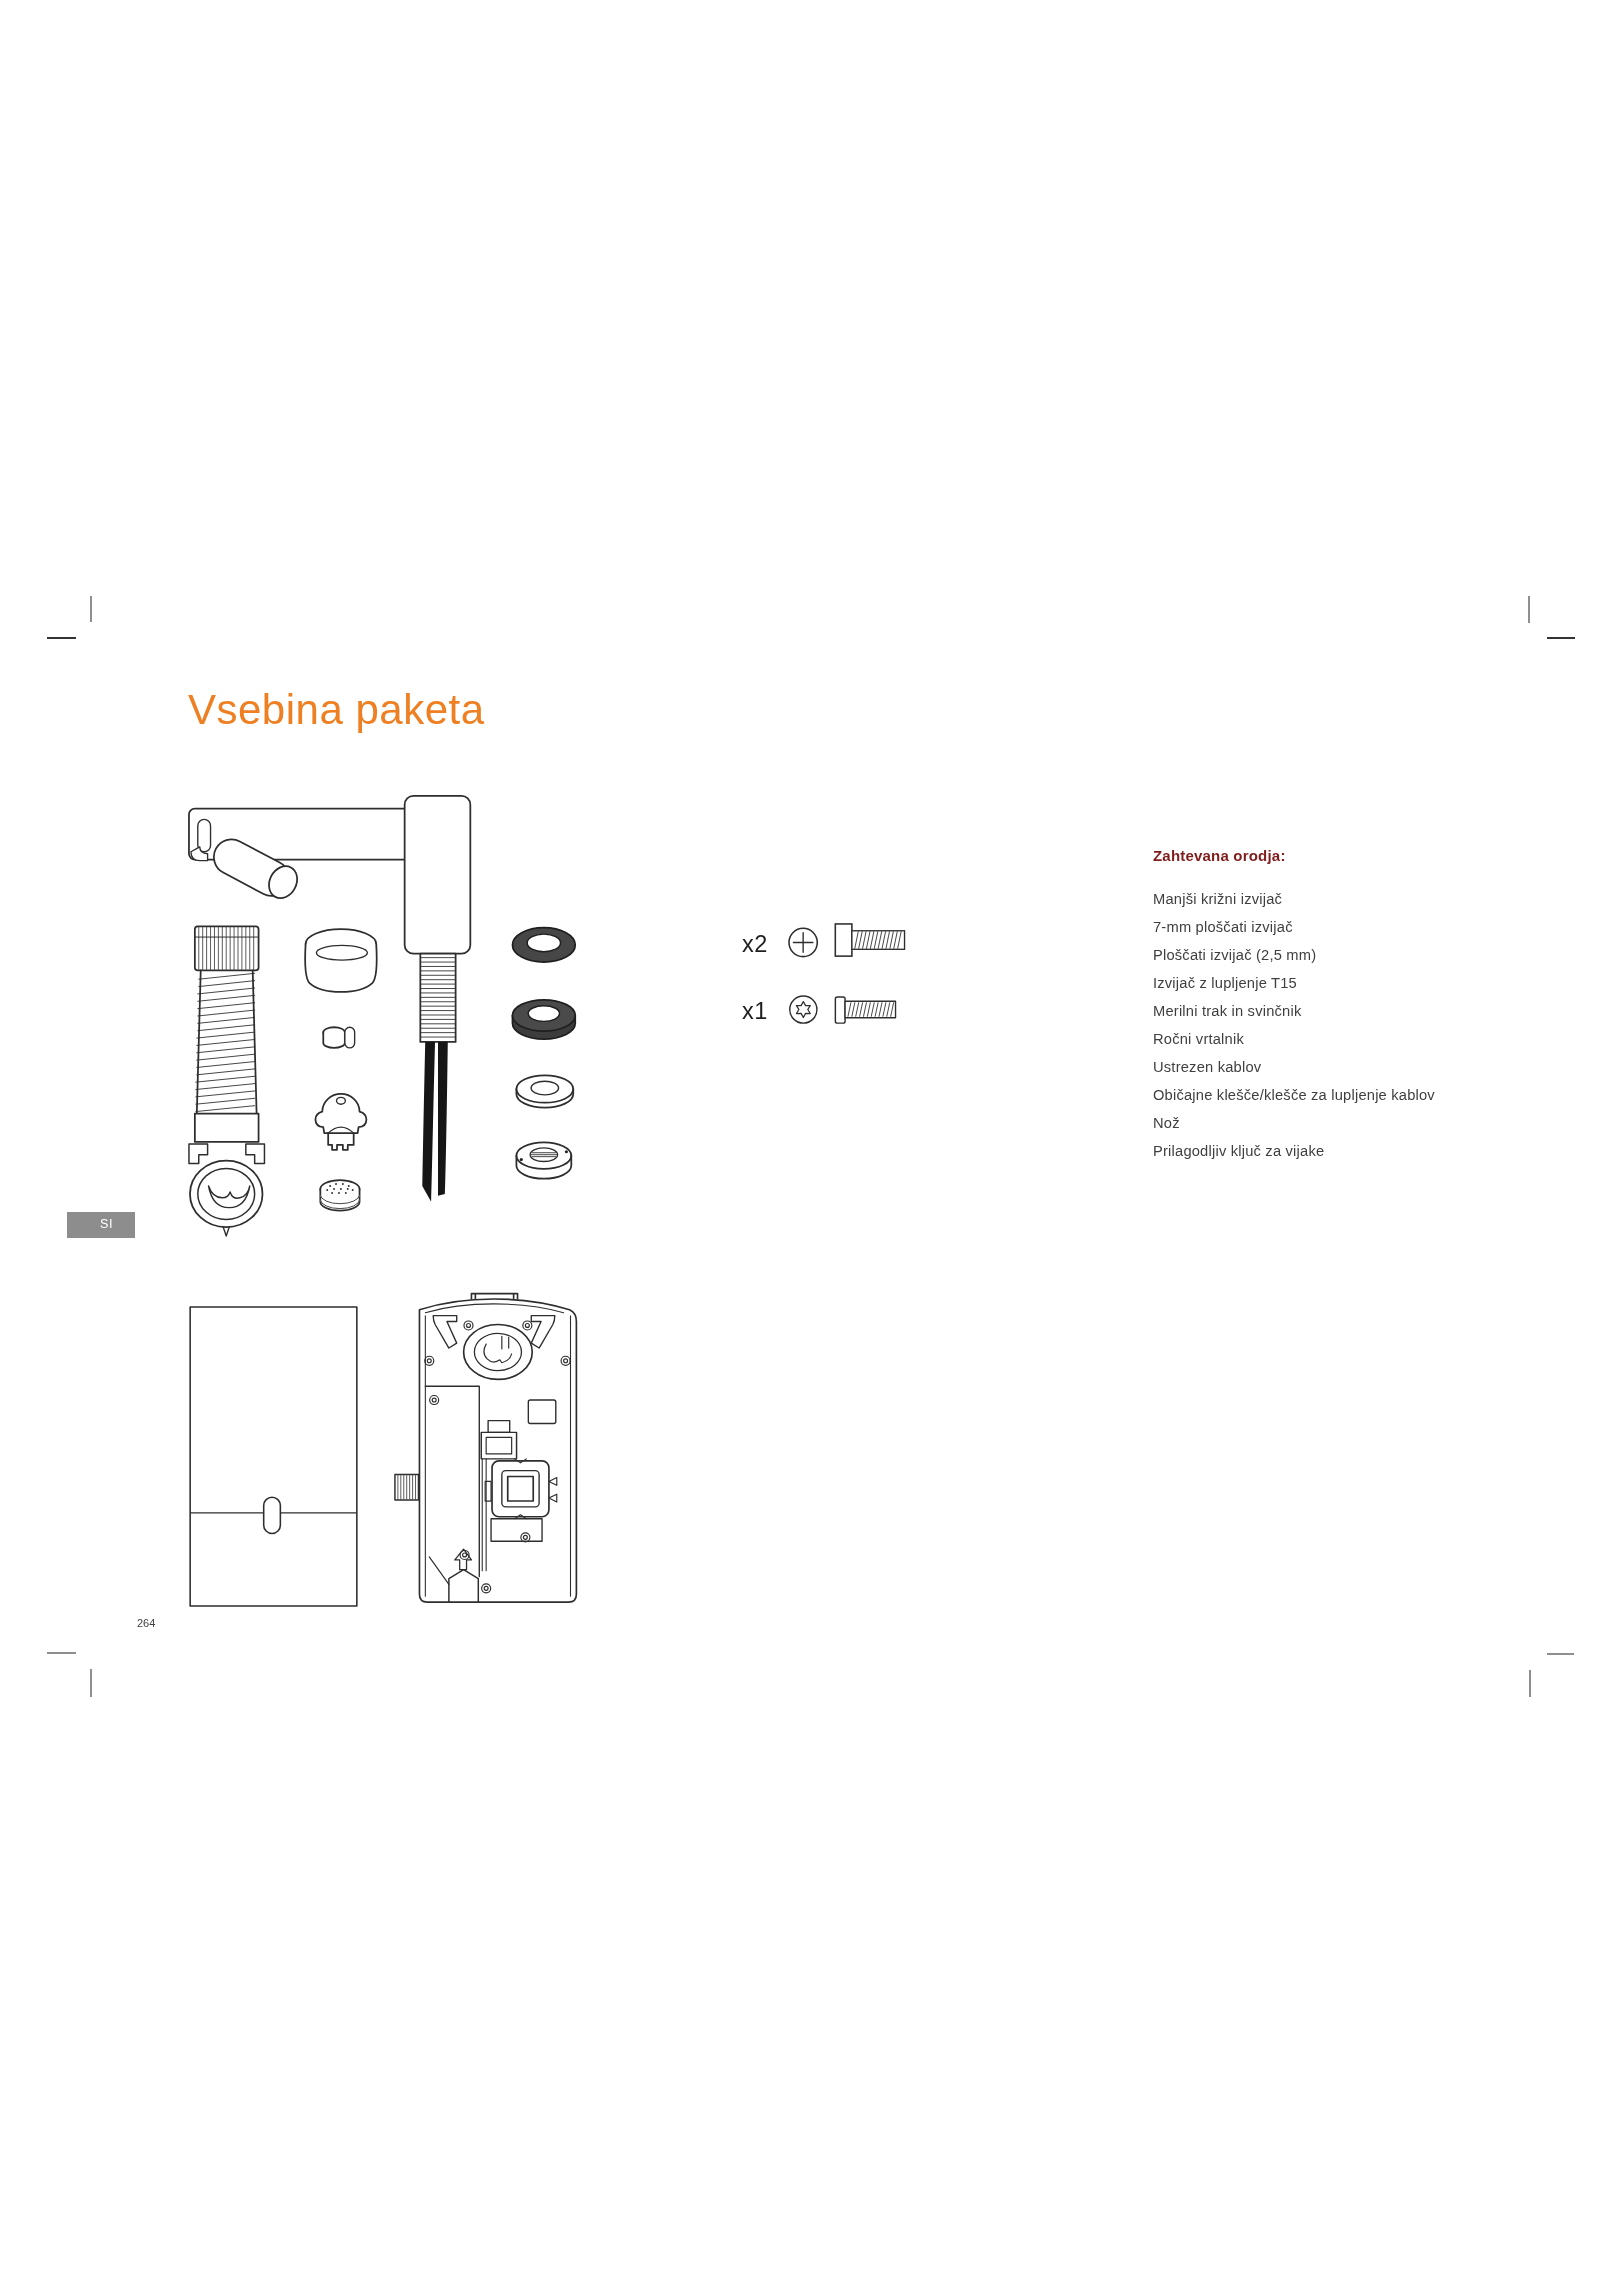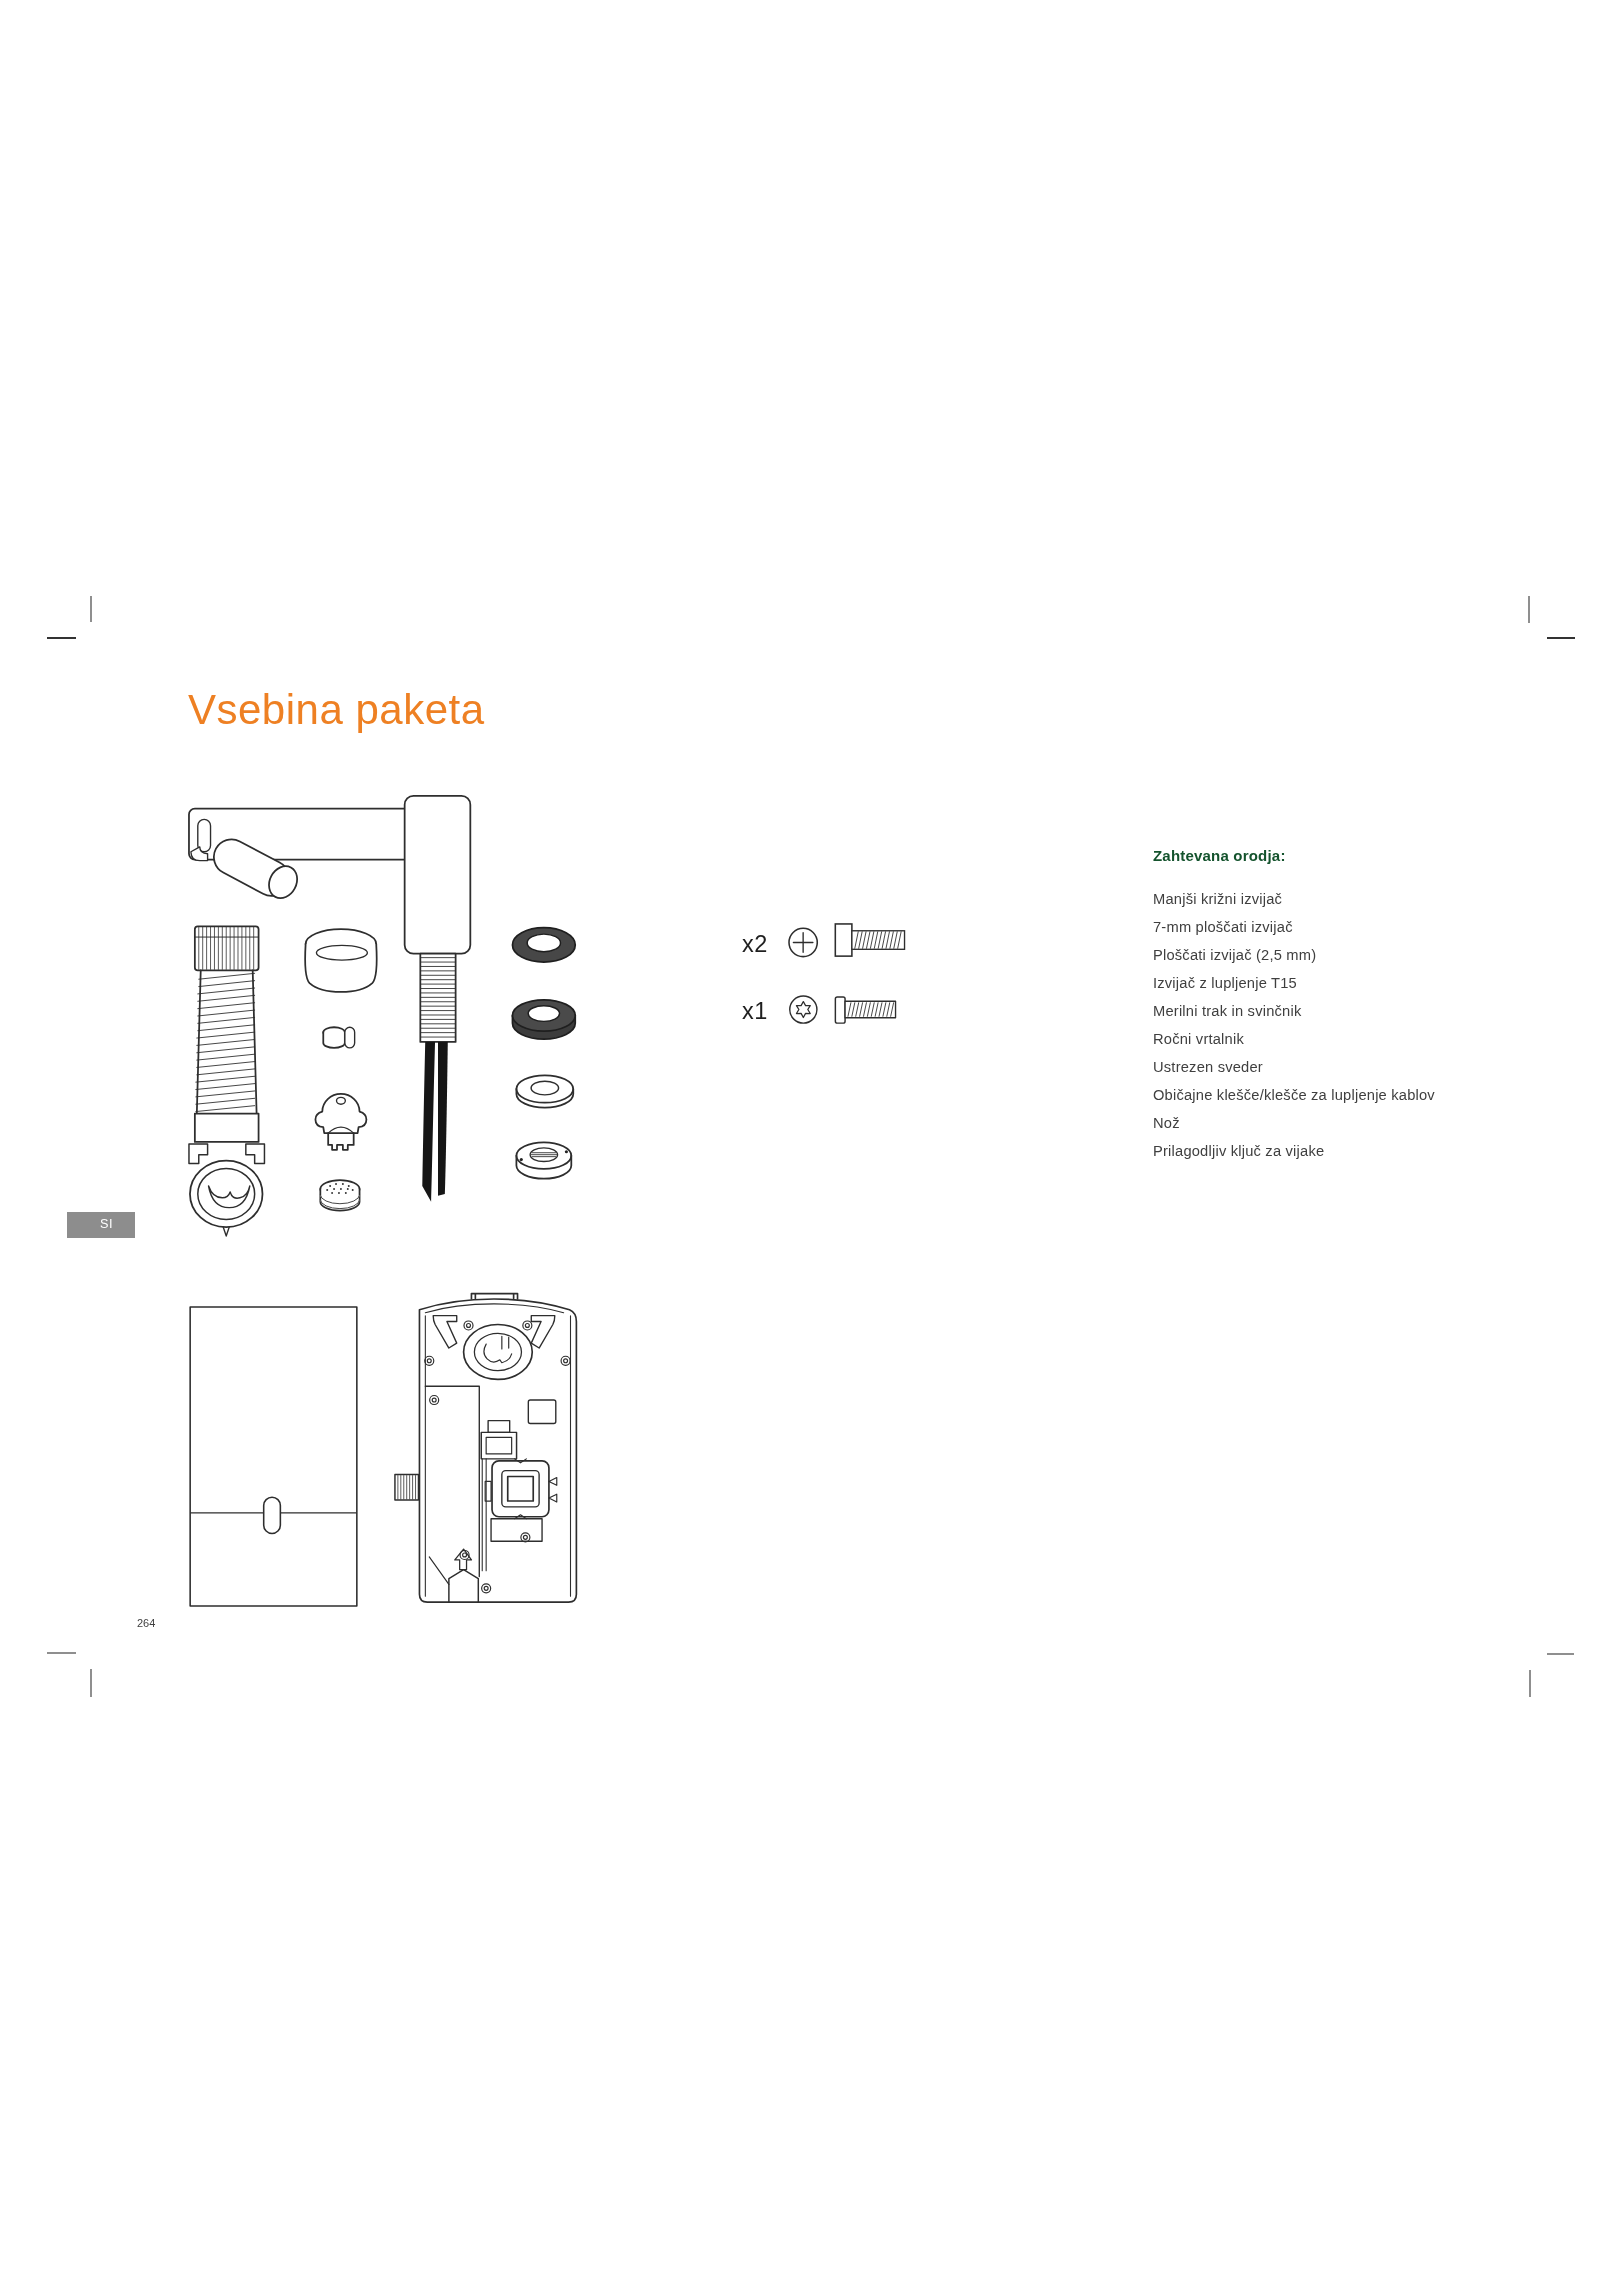--- a/index.html
+++ b/index.html
@@ -11,21 +11,21 @@
   
   .mark{position:absolute;background:#8f8f8f;}
   .mark.dark{background:#333333;}
   
   .page-title{
     position:absolute;left:188px;top:686px;
     font-size:42px;letter-spacing:0.5px;color:#ee8023;font-weight:400;text-align:center;
   }
   
   .tools{position:absolute;left:1153px;top:847px;width:353px;}
-  .tools-heading{font-size:15px;font-weight:700;color:#14532d;letter-spacing:0.2px;}
+  .tools-heading{font-size:15px;font-weight:700;color:#7f1d1d;letter-spacing:0.2px;}
   .tools-items{margin-top:20.6px;}
   .tool-item{font-size:14.7px;line-height:28px;color:#3f3f3f;letter-spacing:0.2px;white-space:nowrap;}
   
   .qty-label{position:absolute;font-size:23.5px;color:#1f1f1f;letter-spacing:0.5px;}
   
   .lang-tab{
     position:absolute;left:67px;top:1212px;width:68px;height:25.5px;
     background:#8d8d8d;color:#ffffff;font-size:12.7px;line-height:25.5px;
     text-align:right;padding-right:22px;box-sizing:border-box;letter-spacing:0.5px;
   }
@@ -169,21 +169,21 @@
 
   <div class="tools">
     <div class="tools-heading">Zahtevana orodja:</div>
     <div class="tools-items">
       <div class="tool-item">Manjši križni izvijač</div>
       <div class="tool-item">7-mm ploščati izvijač</div>
       <div class="tool-item">Ploščati izvijač (2,5 mm)</div>
       <div class="tool-item">Izvijač z lupljenje T15</div>
       <div class="tool-item">Merilni trak in svinčnik</div>
       <div class="tool-item">Ročni vrtalnik</div>
-      <div class="tool-item">Ustrezen sveder</div>
+      <div class="tool-item">Ustrezen kablov</div>
       <div class="tool-item">Običajne klešče/klešče za lupljenje kablov</div>
       <div class="tool-item">Nož</div>
       <div class="tool-item">Prilagodljiv ključ za vijake</div>
     </div>
   </div>
 
   <div class="lang-tab">SI</div>
 
   <svg class="abs" style="left:189px;top:1306px;" width="169" height="302" viewBox="0 0 172 308">
     <g stroke="#2e2e2e" stroke-width="1.6" fill="#ffffff" stroke-linejoin="round">

